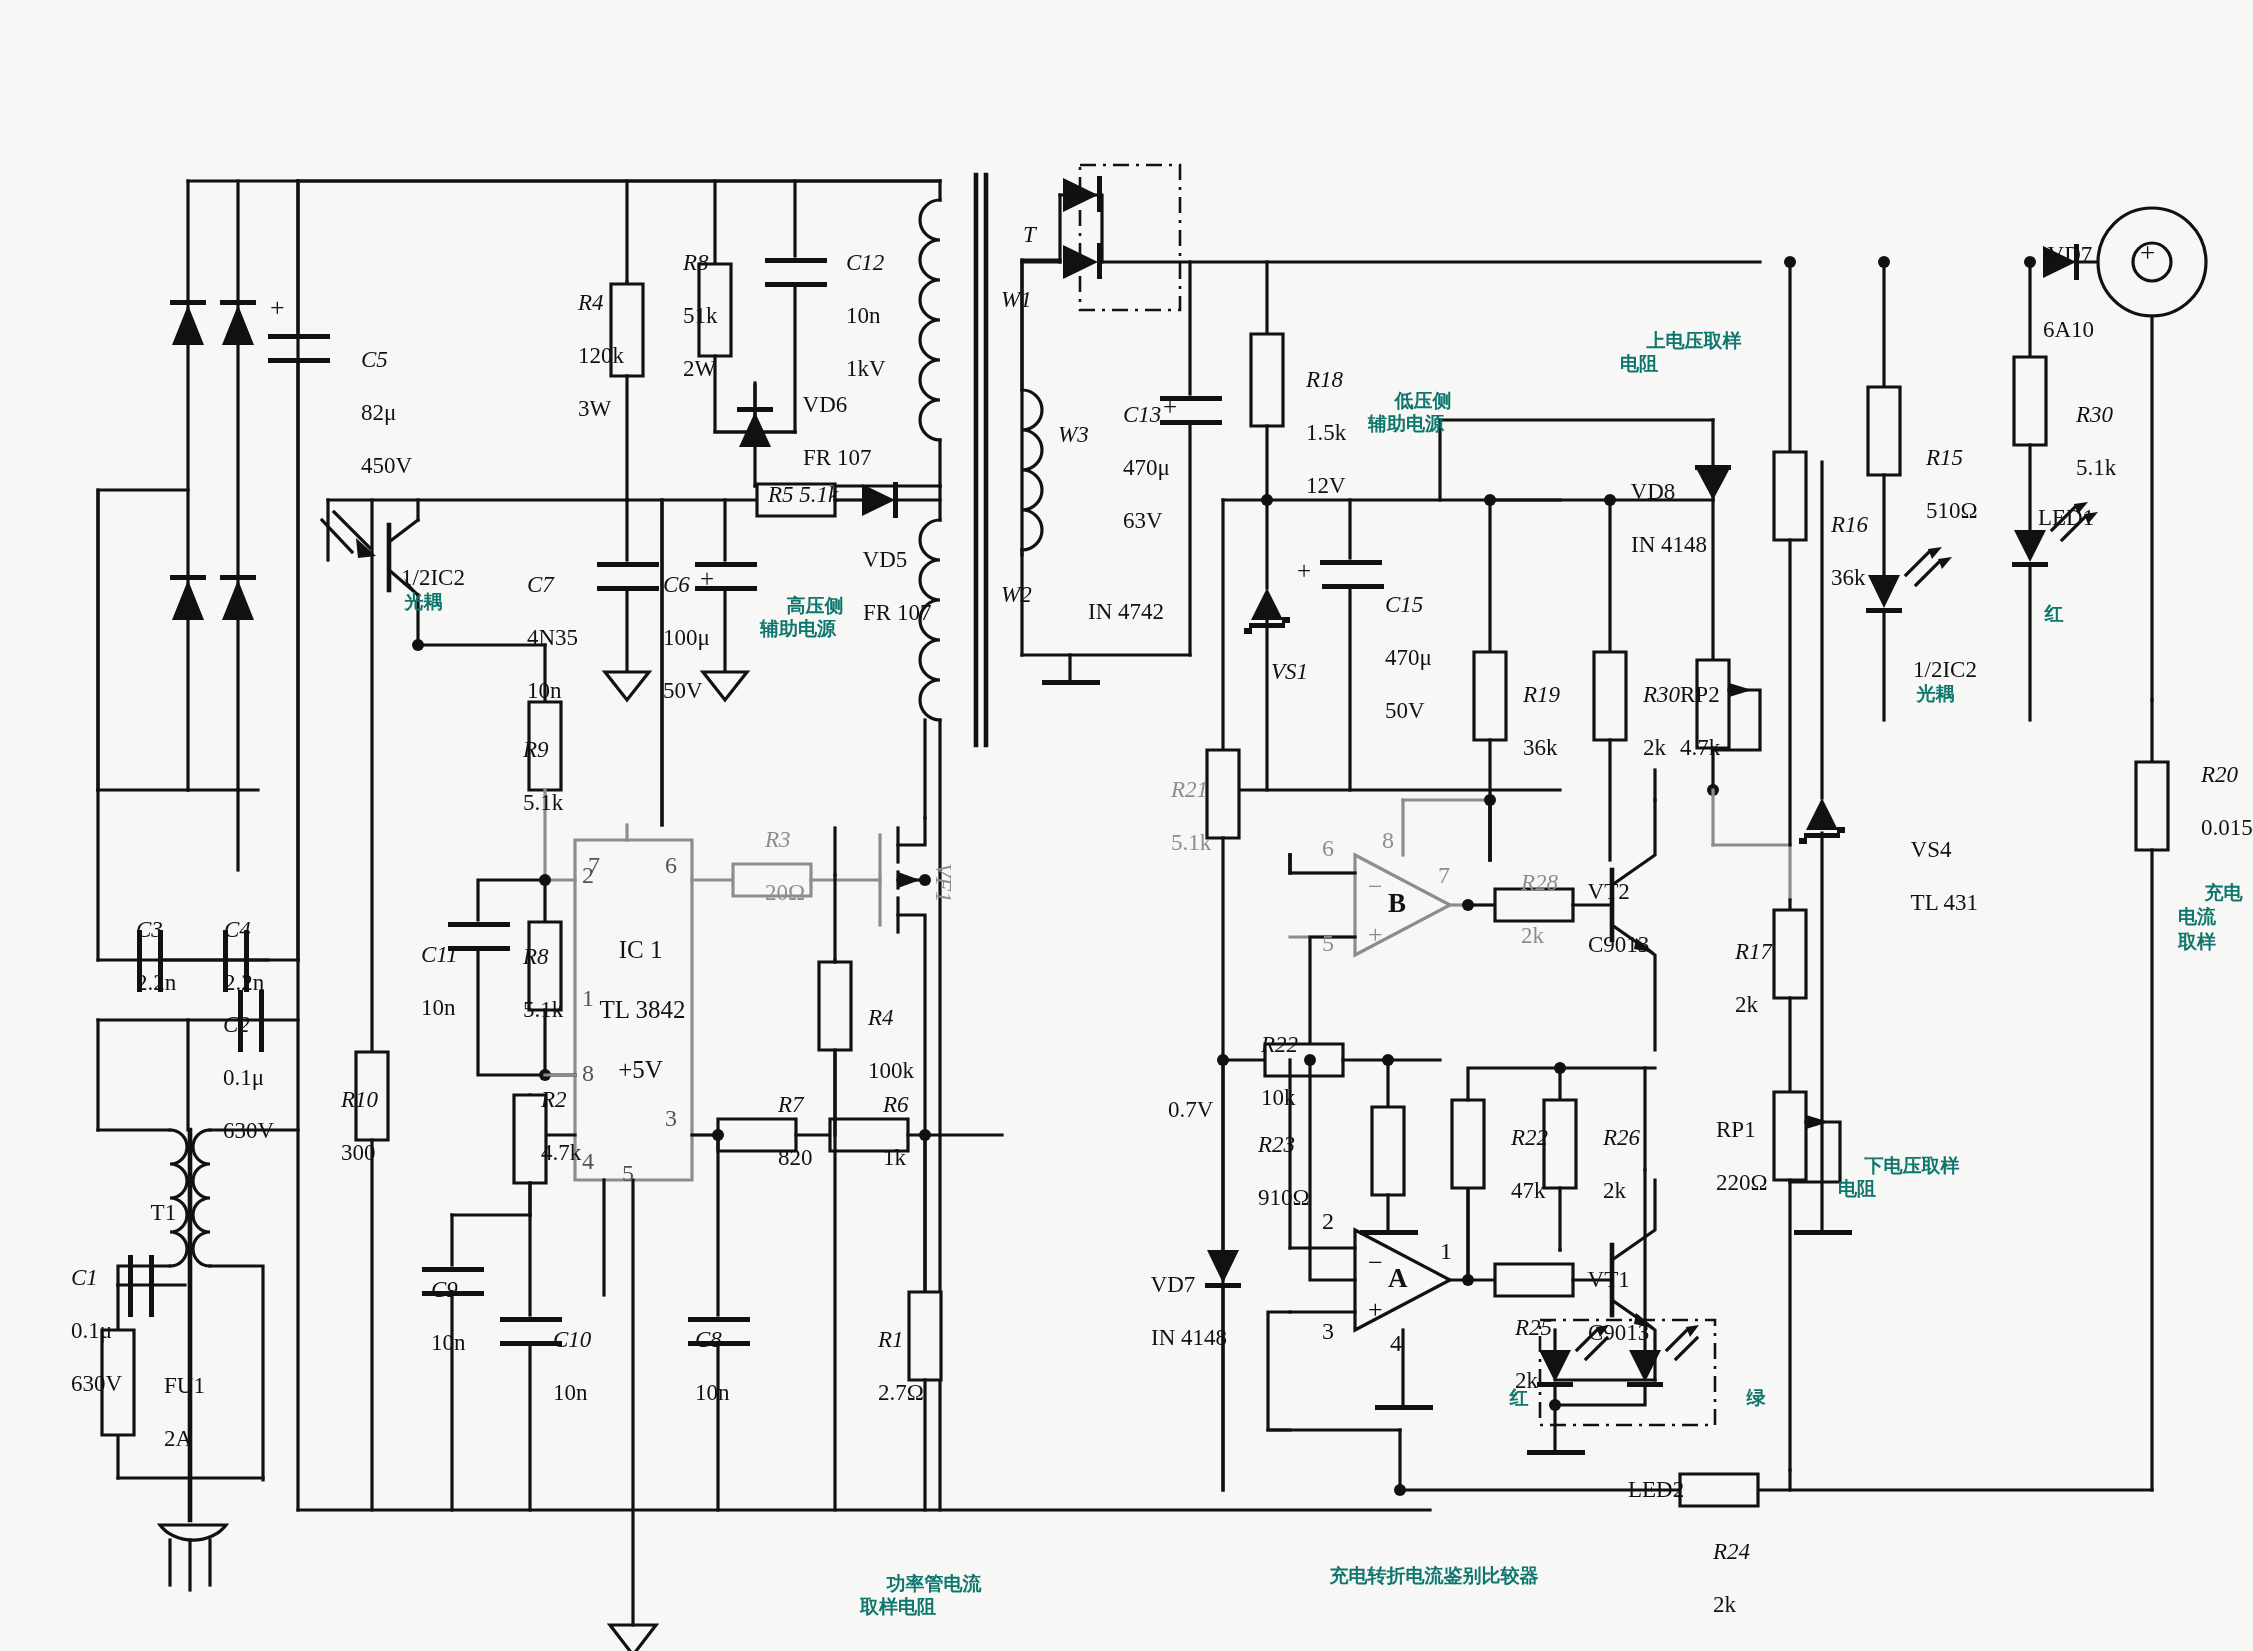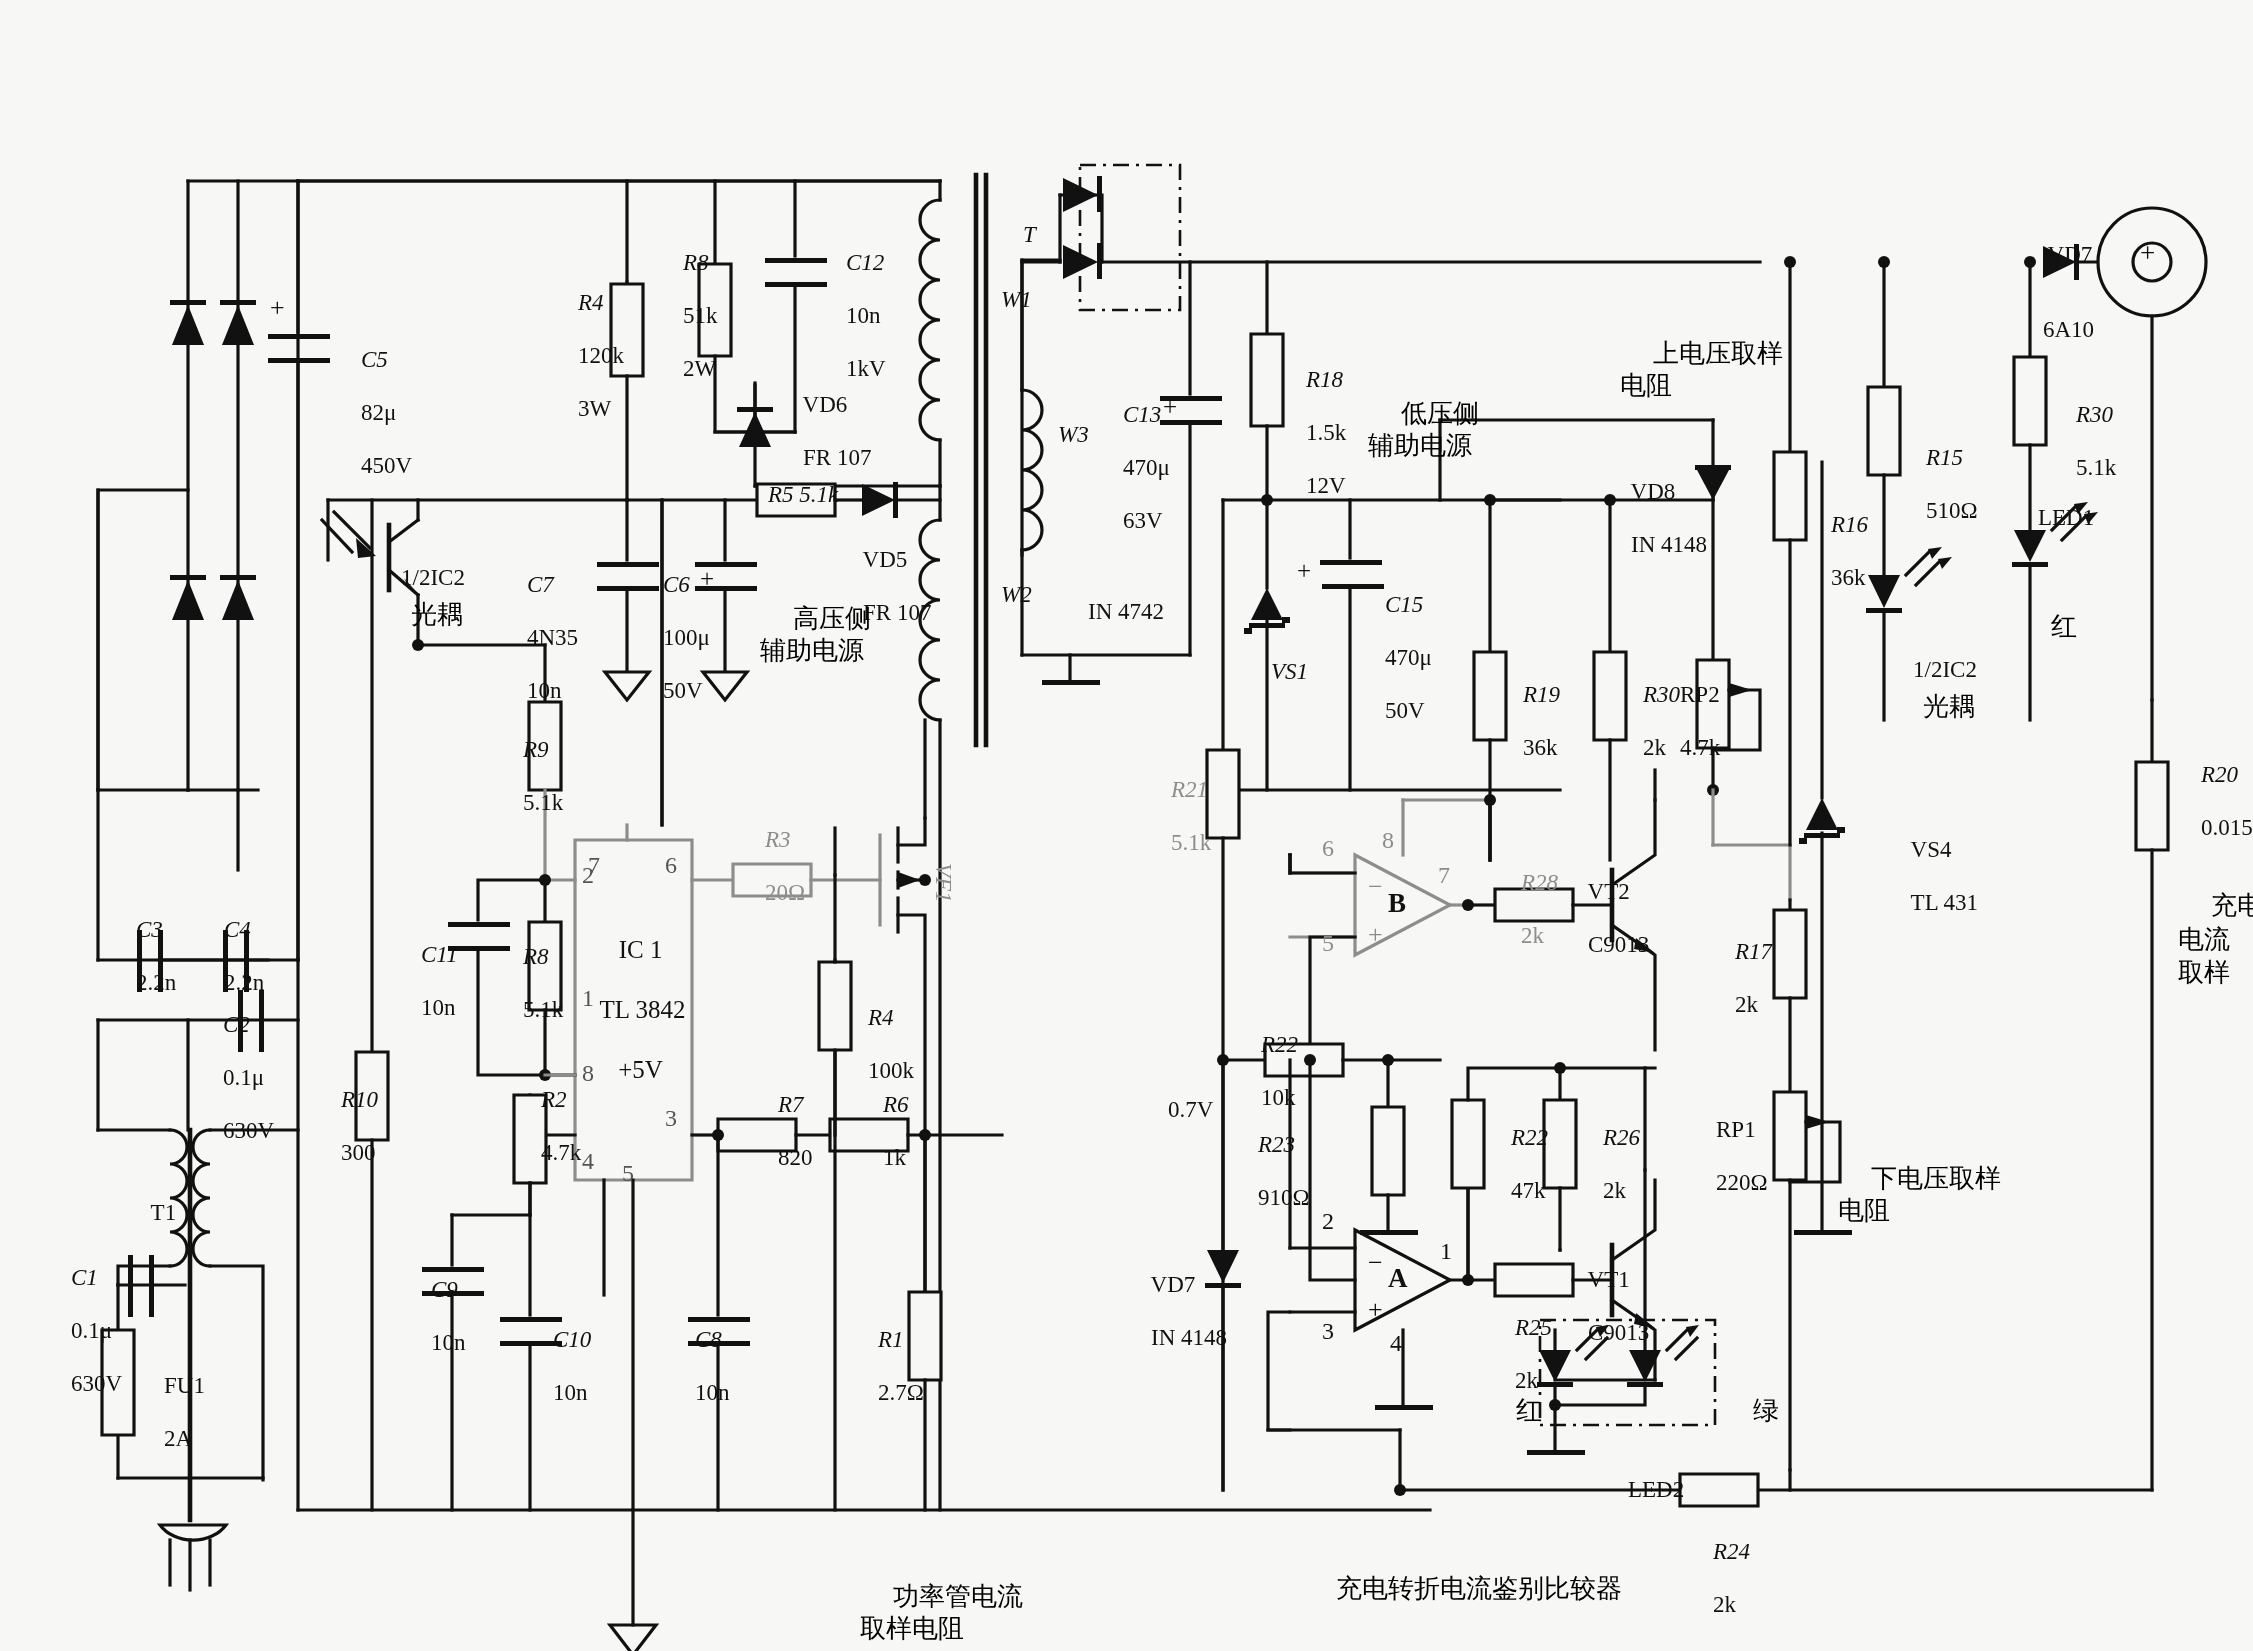--- a/index.html
+++ b/index.html
@@ -25,21 +25,21 @@
   .wt{stroke:#111;stroke-width:4.6;fill:none;stroke-linecap:square;}
   .box{stroke:#111;stroke-width:3.2;fill:#f7f7f5;}
   .boxg{stroke:#8d8d8d;stroke-width:3.2;fill:#f7f7f5;}
   .fil{fill:#111;}
   .dash{stroke:#111;stroke-width:2.6;fill:none;stroke-dasharray:16 7 3 7;}
 
   
   .lbl{position:absolute;font-family:"Liberation Serif",serif;font-size:23px;color:#111;
        line-height:1.16;white-space:pre;}
   .it{font-style:italic;}
-  .cn{font-family:"DejaVu Sans",sans-serif;font-size:26px;font-weight:normal;color:#000000;
+  .cn{font-family:"DejaVu Sans",sans-serif;font-size:19px;font-weight:bold;color:#0f766e;
       line-height:1.24;white-space:pre;}
   .pin{position:absolute;font-family:"Liberation Serif",serif;font-size:24px;color:#555;}
   .pinb{position:absolute;font-family:"Liberation Serif",serif;font-size:24px;color:#111;}
   .icname{position:absolute;font-family:"Liberation Serif",serif;font-size:25px;color:#111;
           line-height:1.2;white-space:pre;text-align:center;}
   .gry{color:#8d8d8d;}
 </style>
 </head>
 <body>
 

